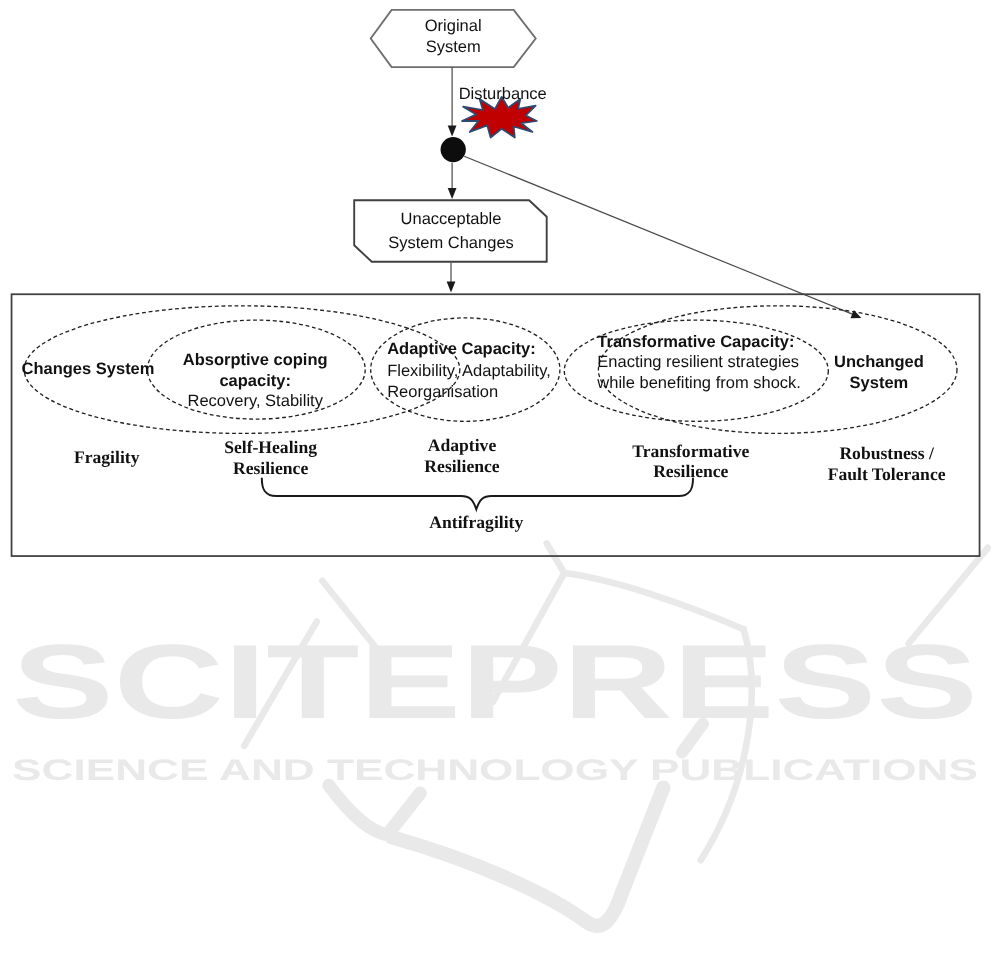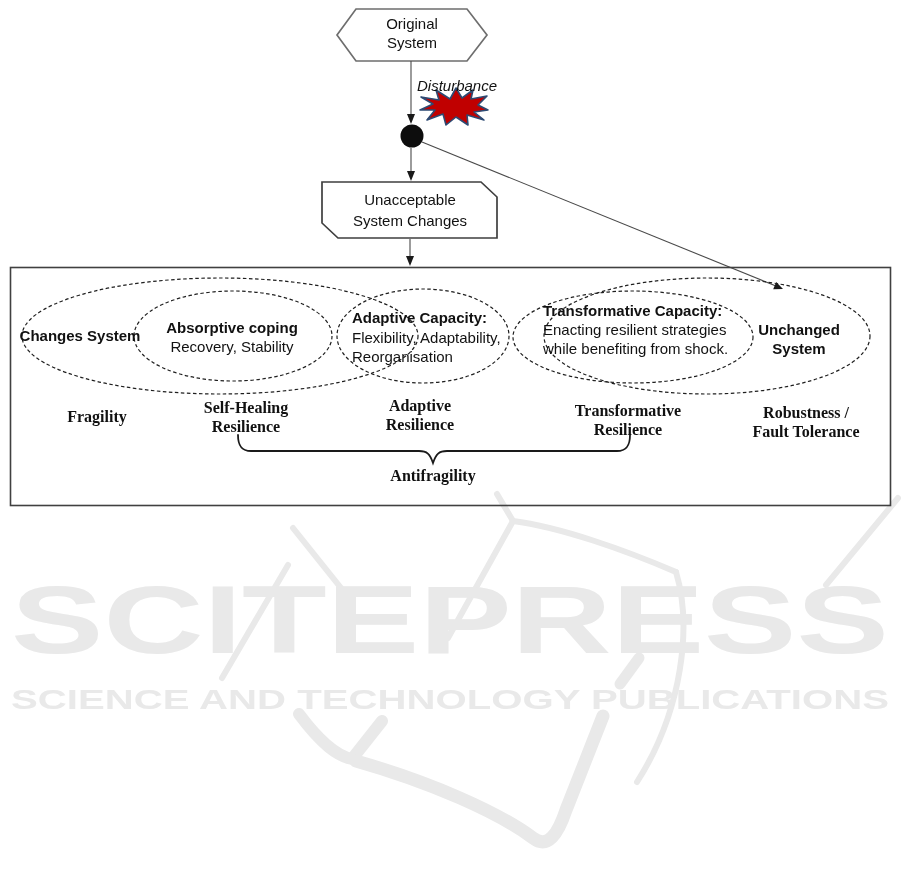--- a/index.html
+++ b/index.html
@@ -105,31 +105,32 @@
     </g>
 
     <path d="M 238,435 C 238,445 241,451 251,451 L 419,451 C 427,451 430,454 433,463 C 436,454 439,451 447,451 L 617,451 C 627,451 630,445 630,435" fill="none" stroke="#1a1a1a" stroke-width="1.8" stroke-linecap="round"></path>
   </svg>
 
   <div class="txt" style="left:352px; top:14px; width:120px;">
     <div>Original</div>
     <div>System</div>
   </div>
 
-  <div class="txt left-align" style="left:417px; top:76px; width:100px;font-style:italic;">Disturbance</div>
+  <div class="txt left-align" style="left:417px; top:76px; width:100px;">Disturbance</div>
 
   <div class="txt" style="left:330px; top:189px; width:160px; line-height:21px;">
     <div>Unacceptable</div>
     <div>System Changes</div>
   </div>
 
   <div class="txt vt b" style="left:18px; top:327px; width:124px;">Changes System</div>
 
   <div class="txt vt" style="left:141px; top:299px; width:182px; line-height:18.5px;margin-top:20px;">
     <div class="b">Absorptive coping</div>
+    <div class="b">capacity:</div>
     <div class="venn-body">Recovery, Stability</div>
   </div>
 
   <div class="txt vt left-align" style="left:352px; top:308px; width:170px; line-height:19.5px;">
     <div class="b">Adaptive Capacity:</div>
     <div class="venn-body">Flexibility, Adaptability,</div>
     <div class="venn-body">Reorganisation</div>
   </div>
 
   <div class="txt vt left-align" style="left:543px; top:301px; width:212px; line-height:19px;">

